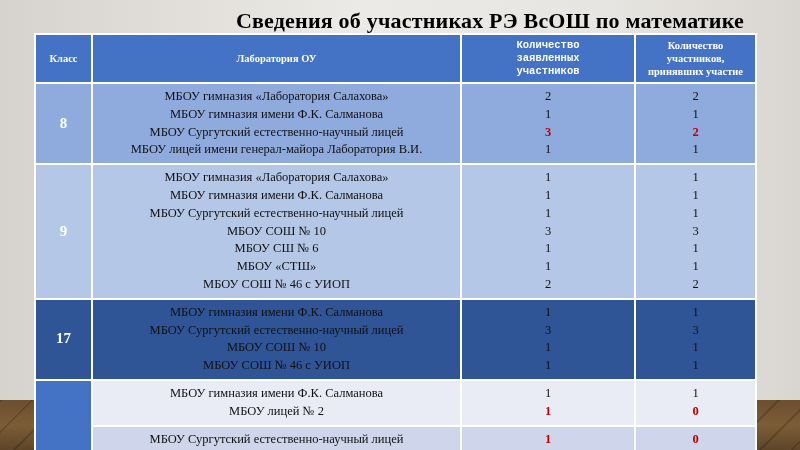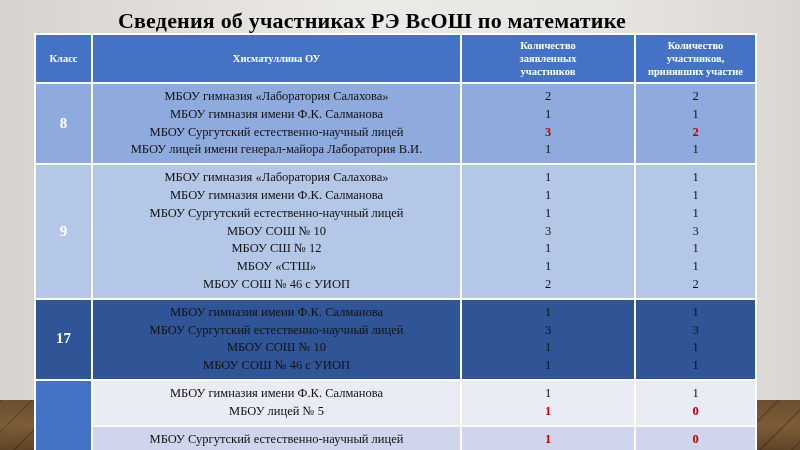--- a/index.html
+++ b/index.html
@@ -8,21 +8,21 @@
     font-family: "Liberation Serif", "DejaVu Serif", serif;
     background: linear-gradient(90deg, #d6d3ce 0%, #eceae6 45%, #e7e5e1 75%, #d9d6d1 100%);
   }
   .floor {
     position: absolute; left: 0; right: 0; top: 400px; bottom: 0;
     background:
       repeating-linear-gradient(135deg, rgba(0,0,0,0.18) 0 2px, transparent 2px 22px),
       linear-gradient(180deg, #6b4f2f 0%, #7d5d37 50%, #5e4528 100%);
   }
   .title {
-    position: absolute; left: 0; width: 744px; top: 8px; text-align: center;
+    position: absolute; left: 0; width: 744px; top: 8px; text-align: right;
     font-size: 22px; font-weight: bold; color: #000; letter-spacing: 0.2px;
   }
   table {
     position: absolute; left: 34px; top: 33px; width: 721px;
     border-collapse: collapse; table-layout: fixed;
   }
   td, th {
     border: 2px solid #ffffff; padding: 4px; text-align: center;
     font-size: 12.5px; line-height: 17.8px; color: #111;
     overflow: hidden; white-space: nowrap;
@@ -51,22 +51,22 @@
 <table>
   <colgroup>
       <col class="c1">
       <col class="c2">
       <col class="c3">
       <col class="c4">
     </colgroup>
   <thead>
     <tr>
       <th>Класс</th>
-      <th>Хисматуллина ОУ</th>
-      <th style="white-space:normal;padding:0 30px;">Количество заявленных участников</th>
+      <th>Лаборатория ОУ</th>
+      <th style="white-space:normal;padding:0 30px;font-family:Liberation Mono, monospace;">Количество заявленных участников</th>
       <th style="white-space:normal;padding:0 6px;">Количество участников, принявших участие</th>
     </tr>
   </thead>
 
   <tbody class="g8">
     <tr>
       <td class="cls" style="height:71px">8</td>
       <td class="multi">
         <div>МБОУ гимназия «Лаборатория Салахова»</div>
           <div>МБОУ гимназия имени Ф.К. Салманова</div>
@@ -89,21 +89,21 @@
   </tbody>
 
   <tbody class="g9">
     <tr>
       <td class="cls" style="height:124px">9</td>
       <td class="multi">
         <div>МБОУ гимназия «Лаборатория Салахова»</div>
           <div>МБОУ гимназия имени Ф.К. Салманова</div>
           <div>МБОУ Сургутский естественно-научный лицей</div>
           <div>МБОУ СОШ № 10</div>
-          <div>МБОУ СШ № 12</div>
+          <div>МБОУ СШ № 6</div>
           <div>МБОУ «СТШ»</div>
           <div>МБОУ СОШ № 46 с УИОП</div>
       </td>
       <td class="multi">
         <div>1</div>
           <div>1</div>
           <div>1</div>
           <div>3</div>
           <div>1</div>
           <div>1</div>
@@ -143,21 +143,21 @@
           <div>1</div>
       </td>
     </tr>
   </tbody>
 
   <tbody class="g11">
     <tr>
       <td class="cls" rowspan="5">11</td>
       <td class="multi">
         <div>МБОУ гимназия имени Ф.К. Салманова</div>
-          <div>МБОУ лицей № 5</div>
+          <div>МБОУ лицей № 2</div>
       </td>
       <td class="multi">
         <div>1</div>
           <div class="red">1</div>
       </td>
       <td class="multi">
         <div>1</div>
           <div class="red">0</div>
       </td>
     </tr>

